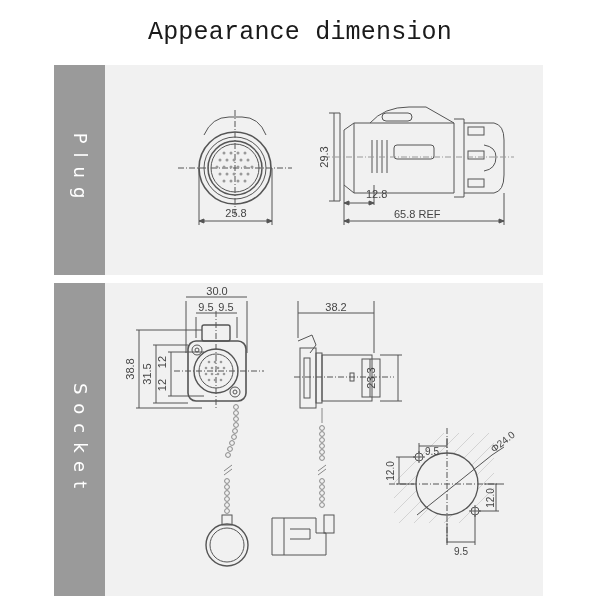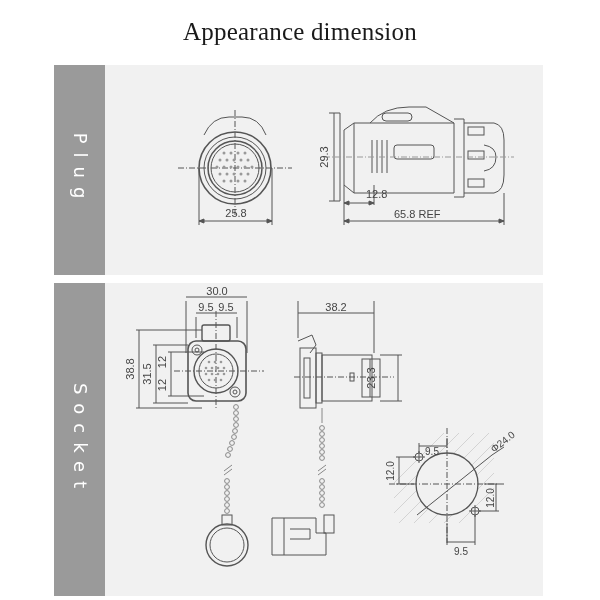--- a/index.html
+++ b/index.html
@@ -1,17 +1,17 @@
 <!DOCTYPE html>
 <html><head>
 <meta charset="utf-8">
 <style>
   html, body { margin: 0; padding: 0; background: #ffffff; }
   body { width: 600px; height: 600px; position: relative; overflow: hidden; font-family: "Liberation Sans", sans-serif; }
-  .title { position: absolute; left: 0; top: 18px; width: 600px; text-align: center; font-size: 25px; color: #1a1a1a; letter-spacing: 0.2px; font-family: Liberation Serif, serif; }
+  .title { position: absolute; left: 0; top: 18px; width: 600px; text-align: center; font-size: 25px; color: #1a1a1a; letter-spacing: 0.2px; font-family: Liberation Mono, monospace; }
   .panel { position: absolute; left: 54px; width: 489px; background: #f1f1f1; }
   .panel.plug { top: 65px; height: 210px; }
   .panel.socket { top: 283px; height: 313px; }
   .side-tab { position: absolute; left: 0; top: 0; width: 51px; height: 100%; background: #9a9a9a; }
   .side-label { position: absolute; left: 50%; top: 50%; transform: translate(-50%, -50%) rotate(90deg); color: #ffffff; font-size: 18px; letter-spacing: 9px; white-space: nowrap; font-family: "DejaVu Sans", sans-serif; }
   svg.drawing { position: absolute; left: 0; top: 0; }
   svg text { font-family: "Liberation Sans", sans-serif; fill: #444; }
 </style>
 </head>
 <body>

